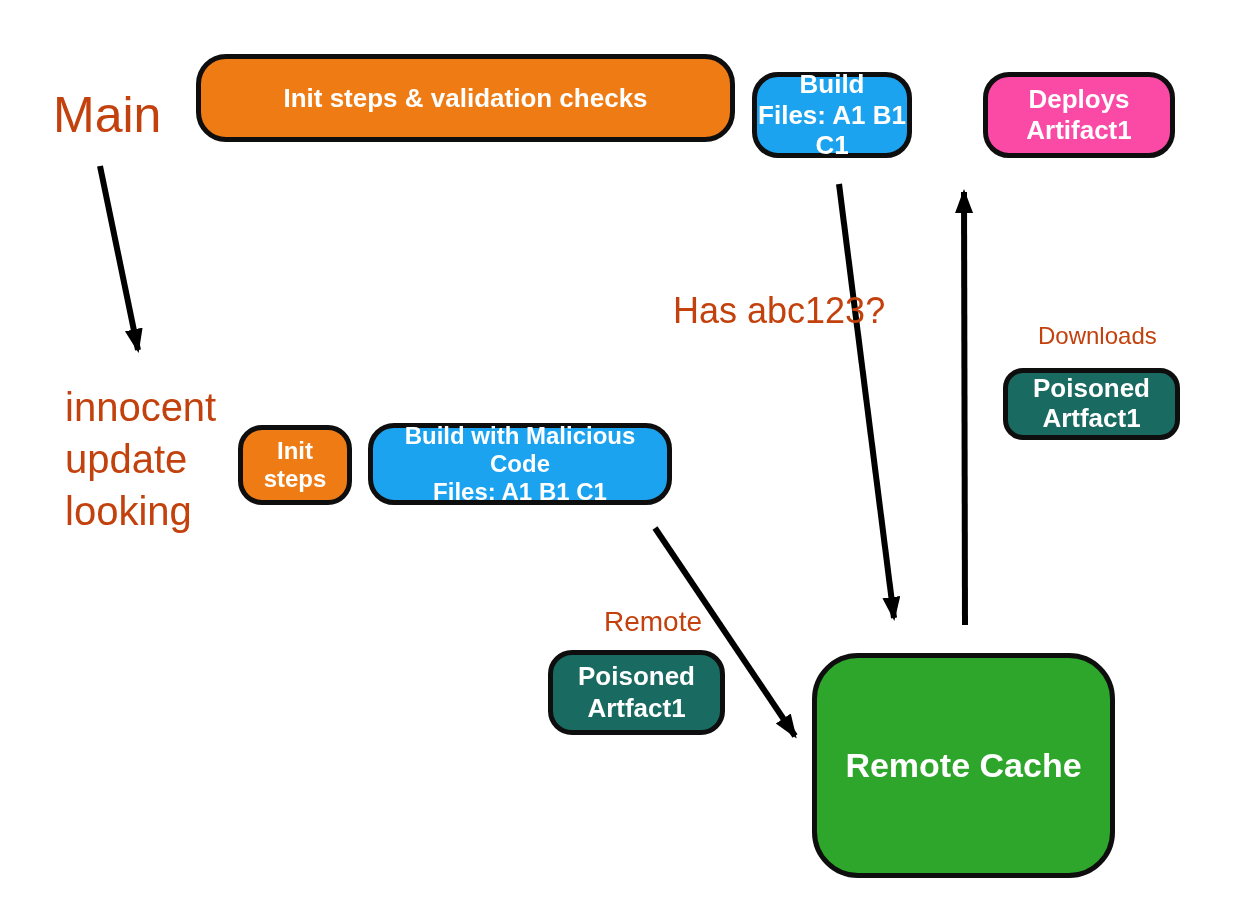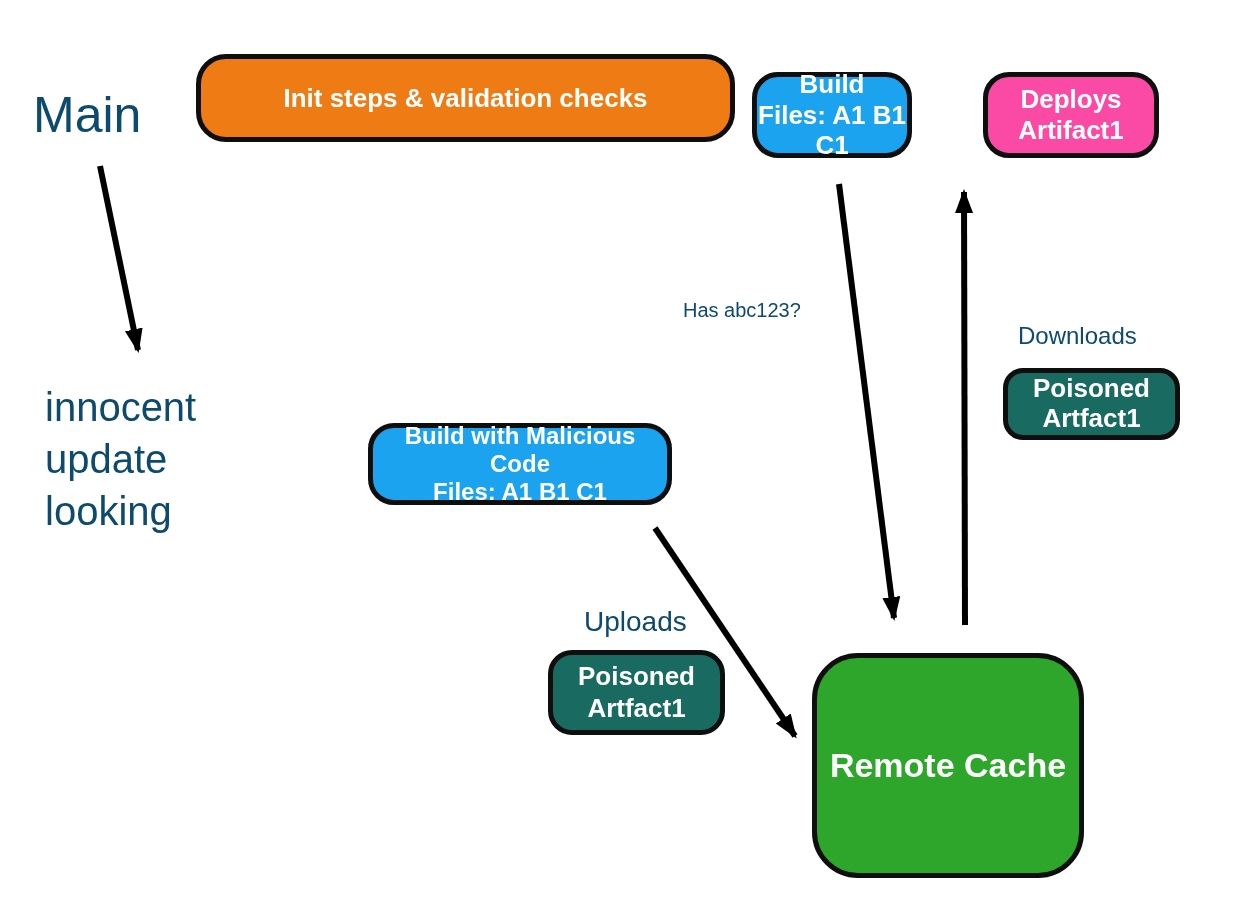--- a/index.html
+++ b/index.html
@@ -23,49 +23,50 @@
     flex-direction: column;
     align-items: center;
     justify-content: center;
     color: #ffffff;
     font-weight: bold;
     text-align: center;
     line-height: 1.18;
   }
   .freetext {
     position: absolute;
-    color: #0c4a6e;
+    color: #c2410c;
     white-space: nowrap;
+    margin-left: 20px;
   }
   #arrow-layer {
     position: absolute;
     left: 0; top: 0;
     width: 1250px;
     height: 908px;
     pointer-events: none;
   }
 
   
   #main-label        { left: 33px;  top: 86px;  font-size: 50px; }
   #innocent-label    { left: 45px;  top: 381px; font-size: 40px; line-height: 52px; white-space: normal; }
 
   
-  #has-hash-label    { left: 683px; top: 293px; font-size: 20px; line-height: 35px; white-space: normal; }
+  #has-hash-label    { left: 653px; top: 293px; font-size: 36px; line-height: 35px; white-space: normal; }
   #downloads-label   { left: 1018px; top: 322px; font-size: 24px; }
   #uploads-label     { left: 584px;  top: 606px; font-size: 28px; }
 
   
   #node-init-validation { left: 196px; top: 54px;  width: 539px; height: 88px; border-radius: 30px; font-size: 26px; }
   #node-build           { left: 752px; top: 72px;  width: 160px; height: 86px; border-radius: 26px; font-size: 26px; }
-  #node-deploys         { left: 983px; top: 72px;  width: 176px; height: 86px; border-radius: 26px; font-size: 26px; }
+  #node-deploys         { left: 983px; top: 72px;  width: 192px; height: 86px; border-radius: 26px; font-size: 26px; }
   #node-init-steps      { left: 238px; top: 425px; width: 114px; height: 80px; border-radius: 24px; font-size: 24px; }
   #node-build-malicious { left: 368px; top: 423px; width: 304px; height: 82px; border-radius: 26px; font-size: 24px; }
   #node-poisoned-download { left: 1003px; top: 368px; width: 177px; height: 72px; border-radius: 20px; font-size: 26px; line-height: 1.15; }
   #node-poisoned-upload   { left: 548px;  top: 650px; width: 177px; height: 85px; border-radius: 24px; font-size: 26px; line-height: 1.2; }
-  #node-remote-cache      { left: 812px;  top: 653px; width: 272px; height: 225px; border-radius: 46px; font-size: 34px; }
+  #node-remote-cache      { left: 812px;  top: 653px; width: 303px; height: 225px; border-radius: 46px; font-size: 34px; }
 </style>
 </head>
 <body>
 
 <div id="canvas">
 
   <svg id="arrow-layer" viewBox="0 0 1250 908">
     <defs>
       <marker id="ah" markerWidth="5" markerHeight="4" refX="3.5" refY="1.5" orient="auto" markerUnits="strokeWidth">
         <path d="M0,0 L4,1.5 L0,3 Z" fill="#000000"></path>
@@ -84,36 +85,39 @@
     <div>update</div>
     <div>looking</div>
   </div>
 
   <div id="has-hash-label" class="freetext">
     <div>Has abc123?</div>
   </div>
 
   <div id="downloads-label" class="freetext">Downloads</div>
 
-  <div id="uploads-label" class="freetext">Uploads</div>
+  <div id="uploads-label" class="freetext">Remote</div>
 
   <div id="node-init-validation" class="node" style="background-color: rgb(238, 123, 19);">
     <span>Init steps &amp; validation checks</span>
   </div>
 
   <div id="node-build" class="node" style="background-color: rgb(28, 163, 240);">
     <span>Build</span>
     <span>Files: A1 B1 C1</span>
   </div>
 
   <div id="node-deploys" class="node" style="background-color: rgb(251, 73, 166);">
     <span>Deploys</span>
     <span>Artifact1</span>
   </div>
 
+  <div id="node-init-steps" class="node" style="background-color: rgb(238, 123, 19);">
+    <span>Init steps</span>
+  </div>
 
   <div id="node-build-malicious" class="node" style="background-color: rgb(28, 163, 240);">
     <span>Build with Malicious Code</span>
     <span>Files: A1 B1 C1</span>
   </div>
 
   <div id="node-poisoned-download" class="node" style="background-color: rgb(25, 106, 96);">
     <span>Poisoned</span>
     <span>Artfact1</span>
   </div>

